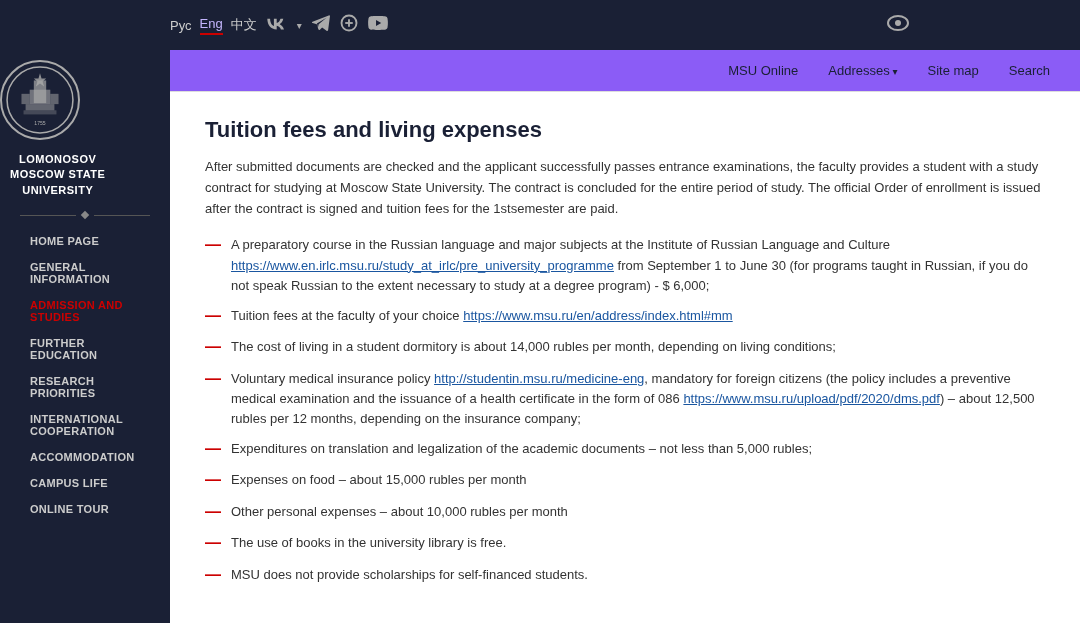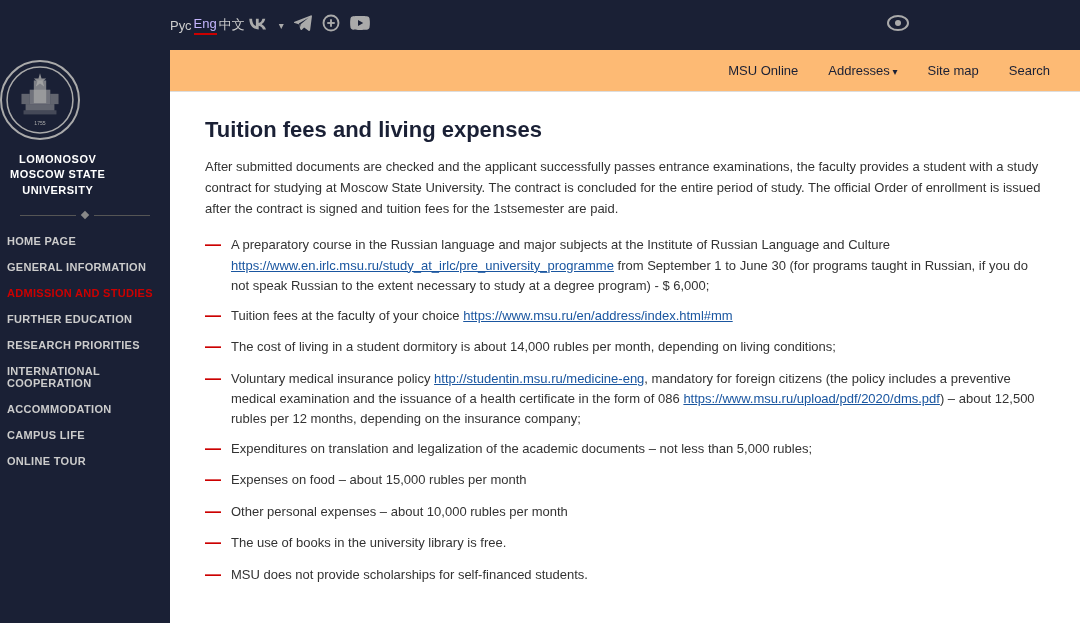--- a/index.html
+++ b/index.html
@@ -11,21 +11,21 @@
       display: flex;
       align-items: center;
       padding: 8px 170px 8px 170px;
       gap: 16px;
       min-height: 50px;
       position: relative;
     }
     .top-bar-left {
       display: flex;
       align-items: center;
-      gap: 2px;
+      gap: 8px;
       flex: 1;
     }
     .lang-btn {
       color: #ccc;
       cursor: pointer;
       font-size: 13px;
       text-decoration: none;
     }
     .lang-btn.active {
       color: #c4b5fd;
@@ -111,40 +111,40 @@
     }
     .sidebar-nav {
       width: 100%;
       padding: 0;
     }
     .sidebar-nav-item {
       display: block;
       color: #ccc;
       font-size: 11px;
       font-weight: bold;
-      padding: 7px 7px;
+      padding: 7px 30px;
       cursor: pointer;
       text-decoration: none;
       letter-spacing: 0.3px;
       text-transform: uppercase;
     }
     .sidebar-nav-item.active { color: #cc0000; }
 
     
     .content-area {
       flex: 1;
       background: #f0f0f0;
       display: flex;
       flex-direction: column;
       overflow: hidden;
     }
 
     
     .secondary-nav {
-      background: #fdba74;
+      background: #8b5cf6;
       display: flex;
       justify-content: flex-end;
       align-items: center;
       gap: 30px;
       padding: 8px 30px;
       border-bottom: 1px solid #ddd;
       min-height: 42px;
     }
     .secondary-nav-item {
       color: #1a2035;

